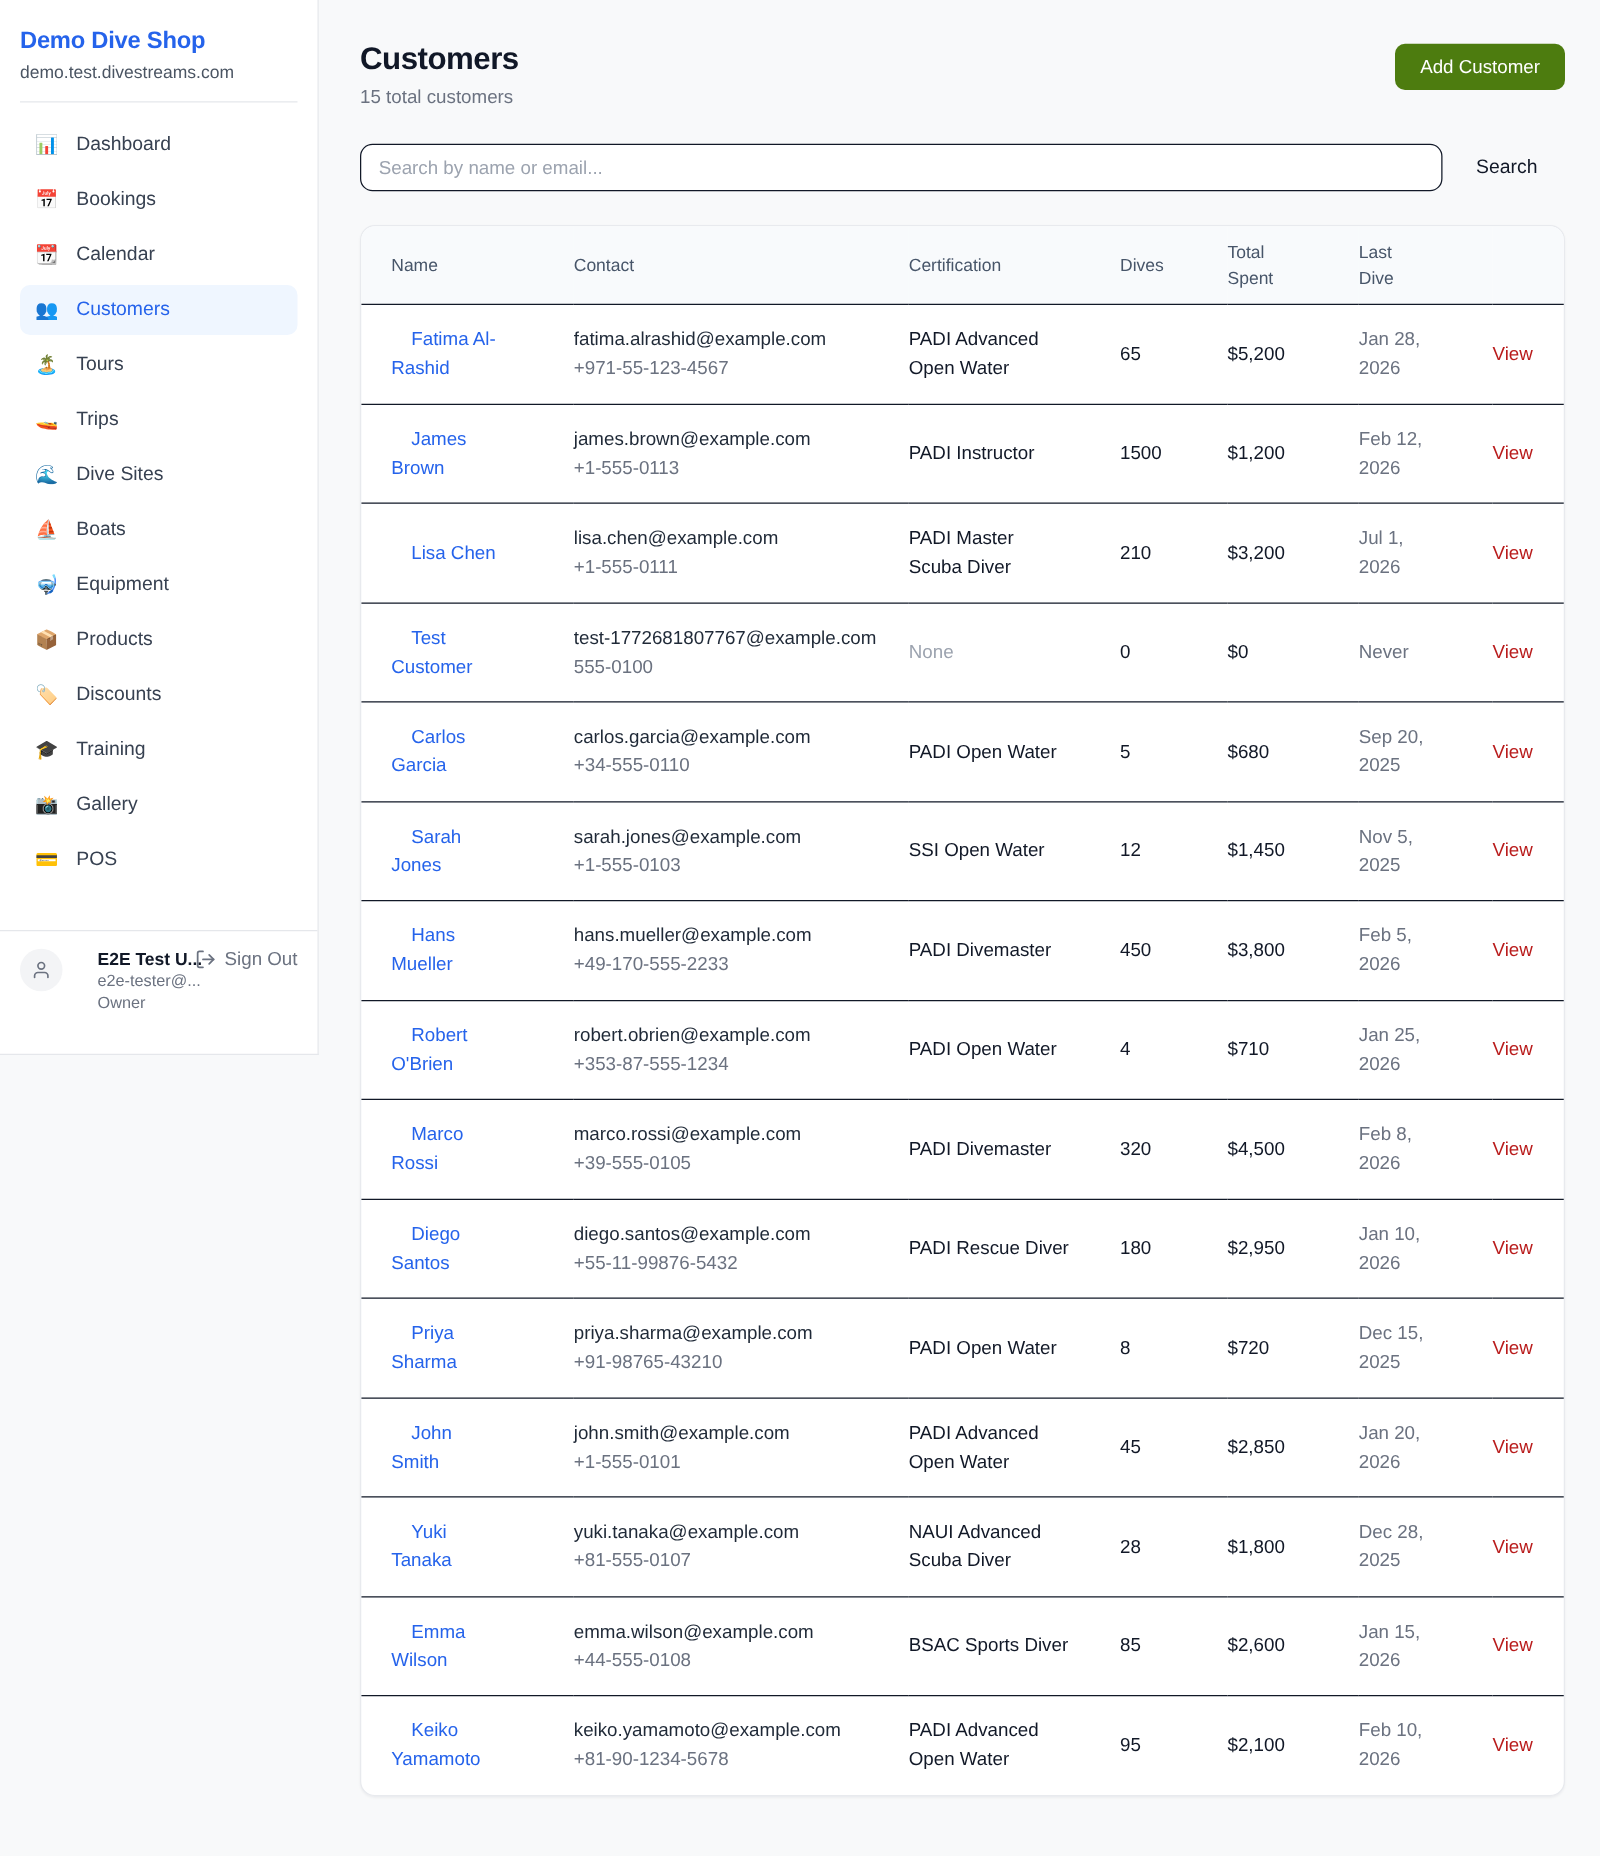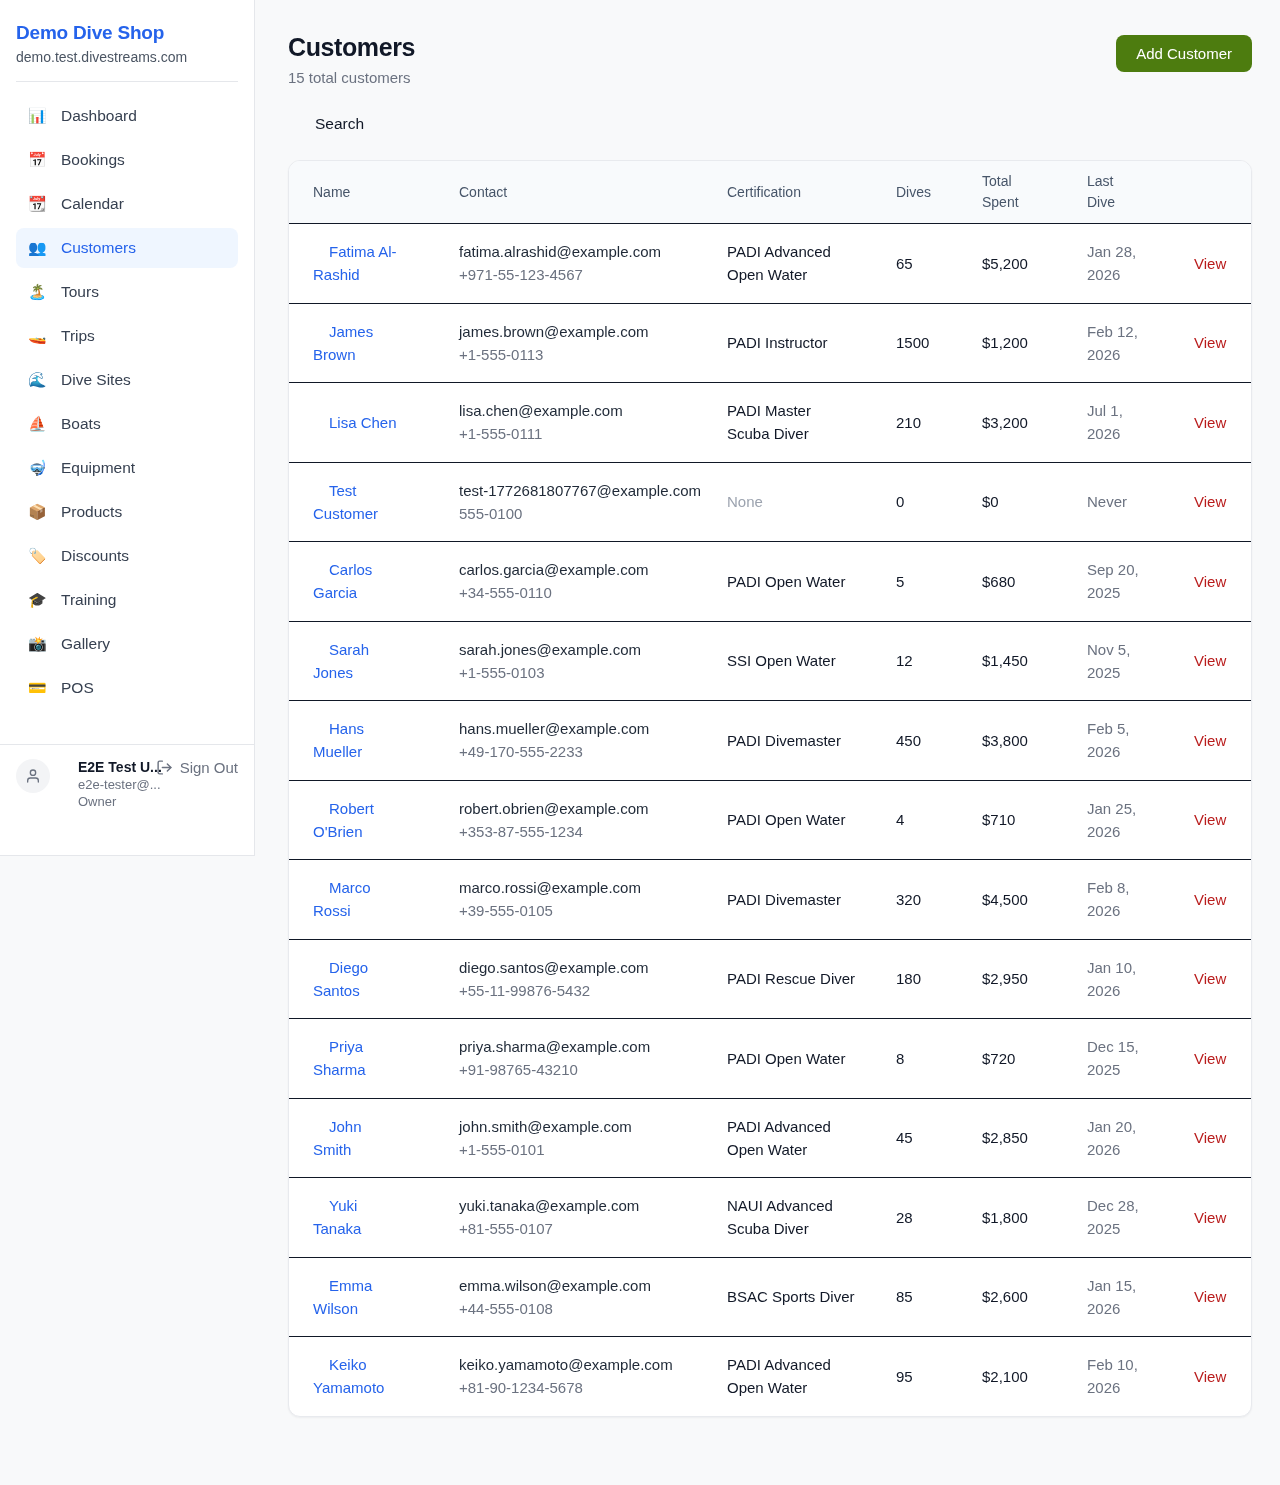--- a/index.html
+++ b/index.html
@@ -11,21 +11,21 @@
     color: #111827;
     position: relative;
   }
   
   .sidebar {
     position: absolute; top: 0; left: 0;
     width: 255px;
     background: #ffffff;
     border-right: 1px solid #e5e7eb;
     border-bottom: 1px solid #e5e7eb;
-    padding: 16px 16px 12px 16px;
+    padding: 16px 16px 0 16px;
   }
   .sidebar-header { padding: 6px 0 16px 0; border-bottom: 1px solid #e5e7eb; }
   .shop-name { color: #2563eb; font-size: 19px; font-weight: 700; letter-spacing: -0.2px; }
   .shop-domain { margin-top: 5px; color: #4b5563; font-size: 14px; }
   .sidebar-nav { padding: 14px 0 16px 0; }
   .nav-item {
     display: flex; align-items: center; gap: 13px;
     height: 40px; margin-bottom: 4px;
     padding: 0 12px; border-radius: 8px;
     font-size: 15.5px; color: #374151;
@@ -233,20 +233,21 @@
 <main class="main">
   <div class="page-header">
     <div>
       <h1 class="page-title">Customers</h1>
       <div class="page-subtitle">15 total customers</div>
     </div>
     <button class="add-btn">Add Customer</button>
   </div>
 
   <div class="search-row">
+    <input class="search-input" type="text" placeholder="Search by name or email..." style="">
     <button class="search-btn">Search</button>
   </div>
 
   <div class="table-card">
     <table>
       <thead>
           <tr id="thead-row">
             <th class="c0">Name</th>
             <th class="c1">Contact</th>
             <th class="c2">Certification</th>

